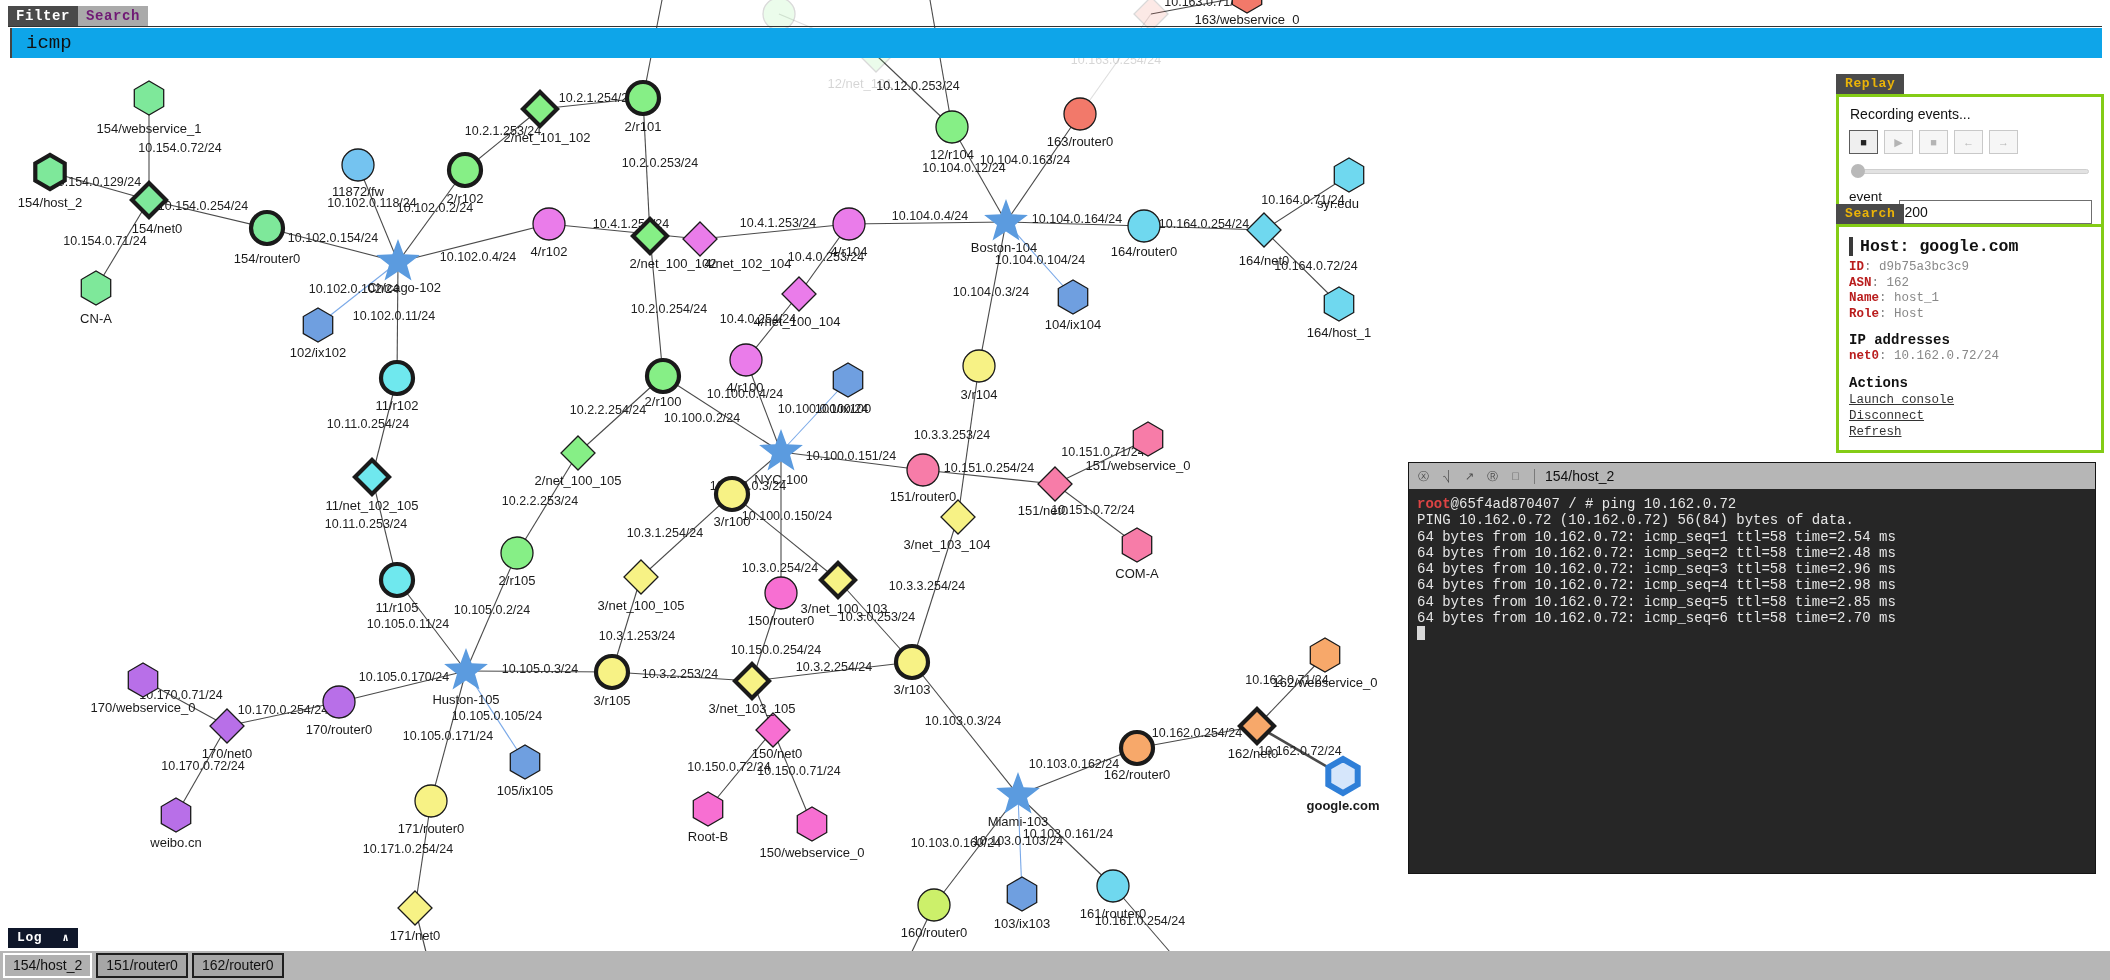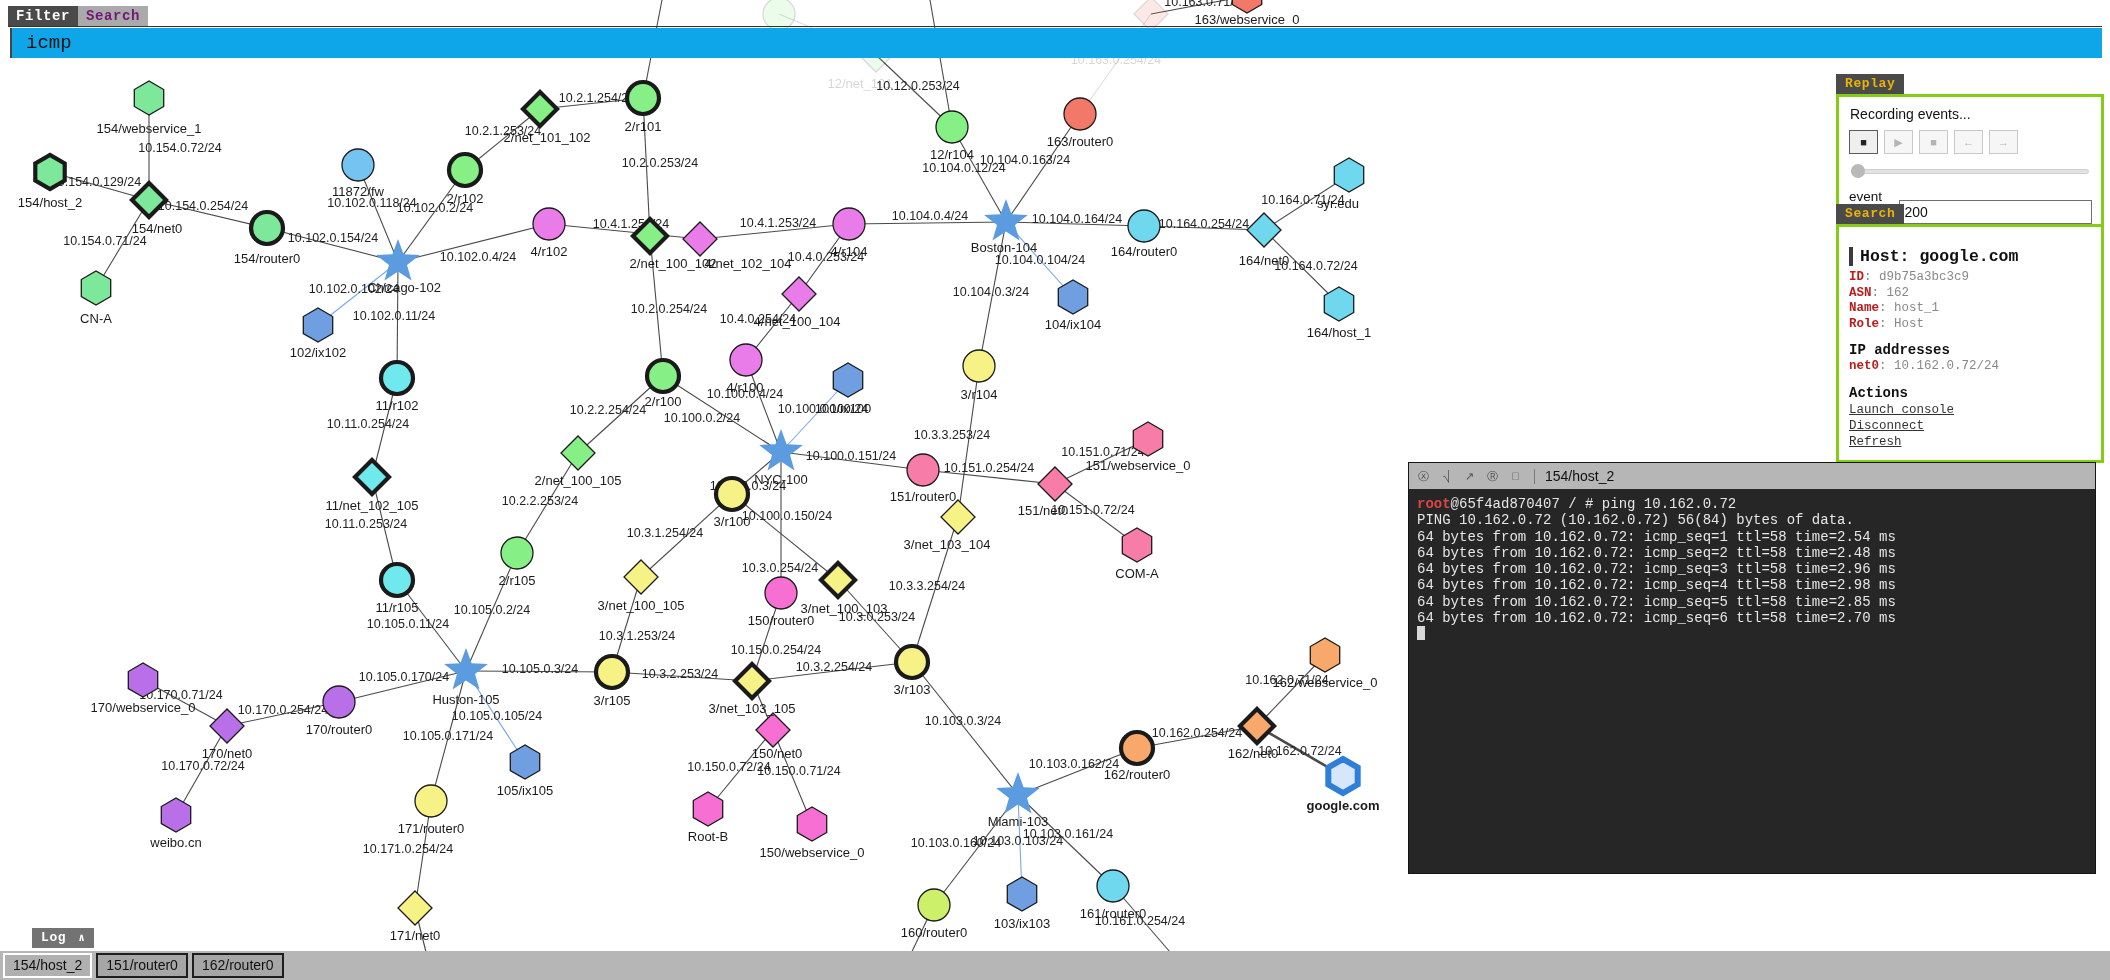--- a/index.html
+++ b/index.html
@@ -58,40 +58,40 @@
   .rbtn.dim { color: #b4b4b4; border-color: #c9c9c9; background: #f6f6f6; }
   .rbtn.on { border: 1px solid #5c5c5c; }
   .slider { position: relative; height: 16px; margin: 0 2px 10px 2px; }
   .slider .track { position: absolute; top: 6px; left: 0; right: 0; height: 5px; border-radius: 3px; background: #e2e2e2; border: 1px solid #cfcfcf; }
   .slider .knob { position: absolute; top: 1px; left: 0; width: 14px; height: 14px; border-radius: 50%; background: #b9b9b9; }
   .ivrow { display: flex; align-items: center; gap: 6px; }
   .ivrow .lbl { font-size: 13.5px; color: #111; }
   .ivinput { flex: 1; height: 24px; border: 1px solid #6f6f6f; background: #fff; font-size: 14px; padding: 0 5px; color: #111; outline: none; font-family: "Liberation Sans", sans-serif; }
 
   #details { position: absolute; left: 1836px; top: 203px; width: 268px; z-index: 30; }
-  #details .panel-box { padding: 20px 10px 10px 10px; }
+  #details .panel-box { padding: 10px 10px 10px 10px; }
   .dtitle { font-family: "Liberation Mono", monospace; font-size: 16.5px; font-weight: bold; color: #111; border-left: 4px solid #3a3a3a; padding-left: 7px; margin-bottom: 4px; }
   .drow { font-family: "Liberation Mono", monospace; font-size: 12.5px; color: #888; line-height: 15.5px; }
   .drow b { color: #b91c1c; font-weight: bold; }
   .dsec { font-family: "Liberation Mono", monospace; font-size: 14px; font-weight: bold; color: #111; margin-top: 10px; margin-bottom: 1px; }
   .dlink { font-family: "Liberation Mono", monospace; font-size: 12.5px; color: #333; text-decoration: underline; line-height: 16px; display: block; cursor: pointer; }
 
   
   #terminal { position: absolute; left: 1408px; top: 462px; width: 688px; height: 412px; z-index: 35; background: #262626; border: 1px solid #151515; }
   .t-title { height: 26px; background: #b6b6b6; display: flex; align-items: center; padding-left: 6px; gap: 6px; }
   .t-icon { width: 17px; height: 17px; display: flex; align-items: center; justify-content: center; color: #4c4c4c; font-size: 11px; cursor: pointer; }
   .t-sep { width: 1px; height: 15px; background: #7a7a7a; margin: 0 4px; }
   .t-name { font-size: 14px; color: #101010; }
   .t-body { padding: 7px 8px; font-family: "Liberation Mono", monospace; font-size: 14px; line-height: 16.3px; color: #e6e6e6; white-space: pre; }
   .t-body .root { color: #d44; font-weight: bold; }
   .t-cursor { display: inline-block; width: 8px; height: 14px; background: #d8d8d8; vertical-align: -2px; }
 
   
   #logbar { position: absolute; left: 0; bottom: 0; width: 2110px; height: 52px; z-index: 40; }
-  .loghead { position: absolute; left: 8px; top: 0px; background: #737373; color: #fff; font-family: "Liberation Mono", monospace; font-size: 13px; font-weight: bold; letter-spacing: .6px; padding: 2px 9px 3px 9px; display: flex; align-items: center; gap: 12px; cursor: pointer; margin-left: 24px; }
+  .loghead { position: absolute; left: 8px; top: 0px; background: #0f172a; color: #fff; font-family: "Liberation Mono", monospace; font-size: 13px; font-weight: bold; letter-spacing: .6px; padding: 2px 9px 3px 9px; display: flex; align-items: center; gap: 20px; cursor: pointer; }
   .chev { font-size: 11px; }
   .logstrip { position: absolute; left: 0; top: 23px; width: 2110px; height: 29px; background: #b6b6b6; display: flex; align-items: center; padding-left: 3px; gap: 4px; }
   .logtab { border: 2px solid #1e1e1e; background: #a6a6a6; font-size: 14px; color: #111; padding: 2px 8px 3px 8px; cursor: pointer; }
   .logtab.active { border-color: #ffffff; background: #b0b0b0; }
 </style>
 </head>
 <body>
 
 <div id="app">
 

